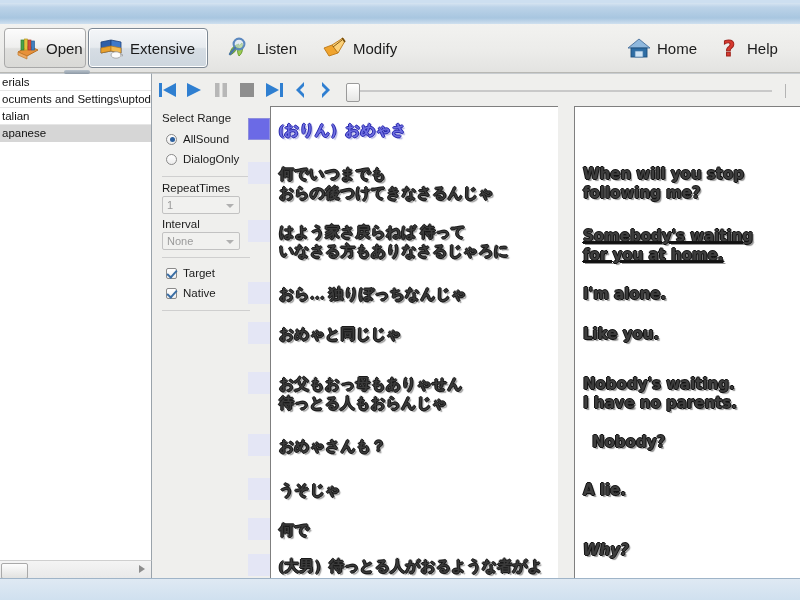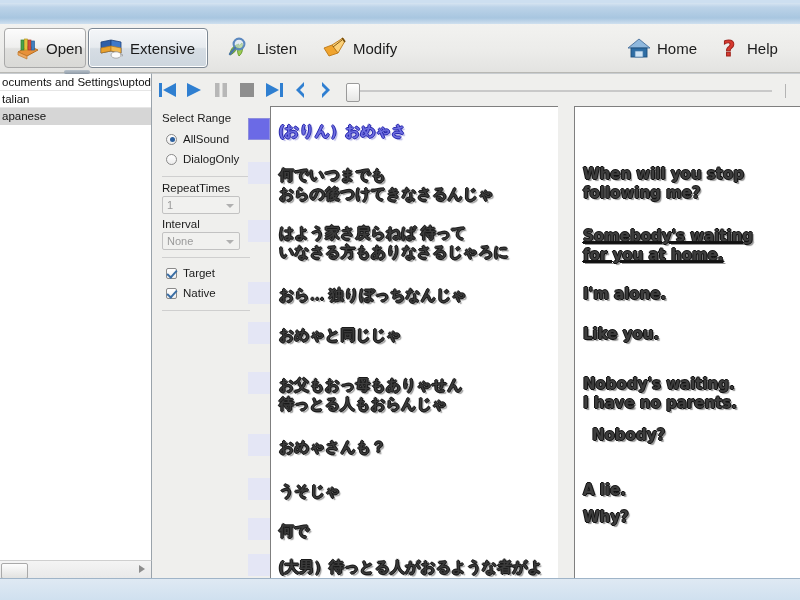--- a/index.html
+++ b/index.html
@@ -119,21 +119,21 @@
   .col{
     position:absolute;top:32px;background:#ffffff;
     border-left:1px solid #7f7f7f;border-top:1px solid #7f7f7f;
     box-sizing:border-box;overflow:hidden;
   }
   .col-ja{left:118px;width:288px;height:473px;}
   .col-en{left:422px;width:226px;height:473px;}
   .cue{position:absolute;left:8px;white-space:pre;}
   .cue .ln{display:block;}
   .ja .ln{
-    font-family:Liberation Sans, sans-serif;font-size:15px;font-weight:700;color:#3a3a3a;
+    font-family:Liberation Serif, serif;font-size:15px;font-weight:700;color:#3a3a3a;
     line-height:19px;
     text-shadow:-1px 0 #1a1a1a,1px 0 #1a1a1a,0 -1px #1a1a1a,0 1px #1a1a1a,2px 2px 1px rgba(120,120,120,.75);
   }
   .ja.speaker .ln{
     color:#6f6fe0;
     text-shadow:-1px 0 #2b2bb0,1px 0 #2b2bb0,0 -1px #2b2bb0,0 1px #2b2bb0,2px 2px 1px rgba(150,150,220,.7);
   }
   .en .ln{
     font-family:"DejaVu Sans",sans-serif;font-size:15px;font-weight:700;color:#3d3d3d;
     line-height:19px;
@@ -224,20 +224,21 @@
         <svg width="26" height="26" viewBox="0 0 26 26">
           <text x="13" y="21" font-family="DejaVu Sans, sans-serif" font-size="21" font-weight="bold" fill="#d7392f" stroke="#9c1f18" stroke-width="1" text-anchor="middle">?</text>
         </svg>
       </span>
       <span class="lbl">Help</span>
     </div>
   </div>
 
   <div class="tree">
     <div class="tree-grip"></div>
+    <div class="tree-row">erials</div>
     <div class="tree-row">ocuments and Settings\uptodown-</div>
     <div class="tree-row">talian</div>
     <div class="tree-row sel">apanese</div>
   </div>
   <div class="tree-hscroll">
     <div class="hs-thumb"></div>
     <div class="hs-arrow"></div>
   </div>
 
   <div class="work">
@@ -353,20 +354,20 @@
         <div class="cue ja" style="top: 414px;"><span class="ln">何で</span></div>
         <div class="cue ja" style="top: 450px;"><span class="ln">(大男）待っとる人がおるような者がよ</span></div>
       </div>
 
     <div class="col col-en" id="col-en">
         <div class="cue en" style="top: 58px;"><span class="ln">When will you stop</span><span class="ln">following me?</span></div>
         <div class="cue en" style="top: 120px; text-decoration: underline;"><span class="ln">Somebody's waiting</span><span class="ln">for you at home.</span></div>
         <div class="cue en" style="top: 178px;"><span class="ln">I'm alone.</span></div>
         <div class="cue en" style="top: 218px;"><span class="ln">Like you.</span></div>
         <div class="cue en" style="top: 268px;"><span class="ln">Nobody's waiting.</span><span class="ln">I have no parents.</span></div>
-        <div class="cue en" style="top: 319px; padding-left: 9px;"><span class="ln">Nobody?</span></div>
+        <div class="cue en" style="top: 326px; padding-left: 9px;"><span class="ln">Nobody?</span></div>
         <div class="cue en" style="top: 374px;"><span class="ln">A lie.</span></div>
-        <div class="cue en" style="top: 401px;"><span class="ln">Why?</span></div>
+        <div class="cue en" style="top: 434px; font-style: italic;"><span class="ln">Why?</span></div>
       </div>
   </div>
 
   <div class="bottom"></div>
 </div>
 
 </body></html>

